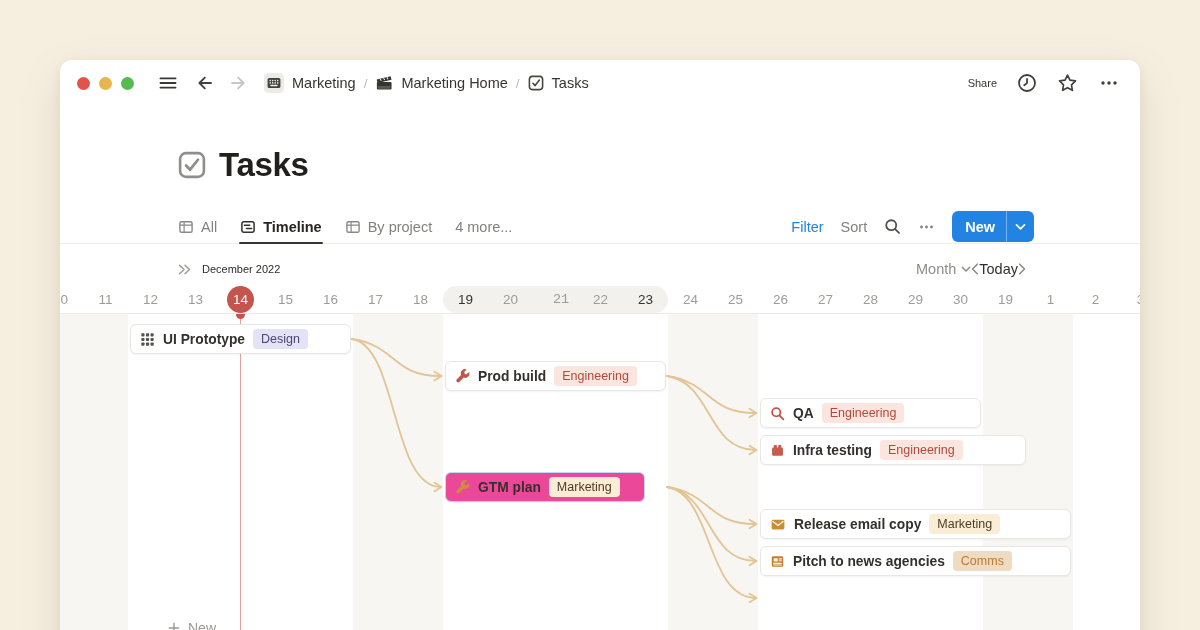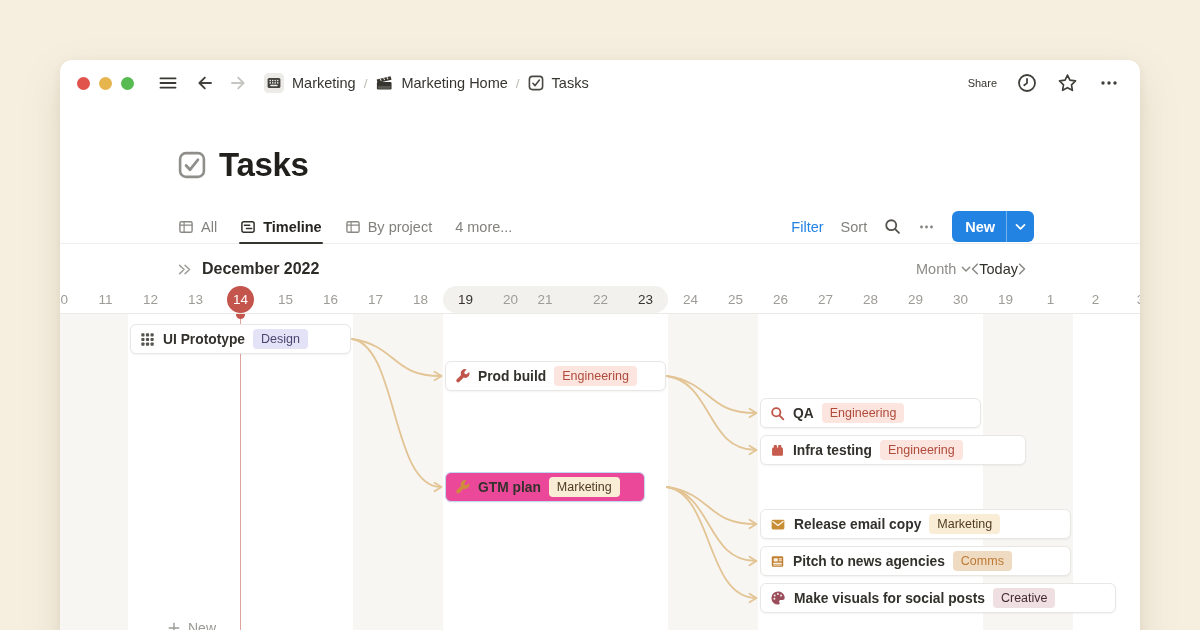--- a/index.html
+++ b/index.html
@@ -31,21 +31,21 @@
   .tabs-divider{position:absolute;left:0;right:0;bottom:0;height:1px;background:#EFEEEA}
   .tab-actions{margin-left:auto;display:flex;align-items:center;gap:17px}
   .filter{font-size:14.5px}
   .sort{color:#82817C;font-size:14.5px}
   .new-btn{display:flex;align-items:stretch;border-radius:6px;height:31px;overflow:hidden;color:#fff;cursor:default}
   .new-btn .label{display:flex;align-items:center;padding:0 11px 0 13px;font-size:14.5px;font-weight:700}
   .new-btn .split{width:1px;background:rgba(255,255,255,.38)}
   .new-btn .chev{display:flex;align-items:center;padding:0 8px}
   
   .tl-header{display:flex;align-items:center;padding:0 114px 0 117px;height:34px;margin-top:8px}
-  .tl-month{font-size:16px;font-weight:700;margin-left:10px;color:#2E2C27}
+  .tl-month{font-size:11px;font-weight:400;margin-left:10px;color:#2E2C27}
   .tl-controls{margin-left:auto;display:flex;align-items:center;color:#8E8C87;font-size:14.5px}
   .tl-scale{display:flex;align-items:center;gap:5px}
   .tl-today{color:#312F2A}
   
   .dates{position:relative;height:28px;border-bottom:1px solid #ECEAE6}
   .range-pill{position:absolute;top:0;height:27px;border-radius:14px;background:#F2F1ED}
   .day{position:absolute;top:0;height:27px;line-height:27px;transform:translateX(-50%);font-size:13.5px;color:#9E9C97;white-space:nowrap}
   .day.em{color:#37352F}
   .today-badge{position:absolute;width:27px;height:27px;border-radius:50%;top:0;color:#fff;
     font-size:13.5px;line-height:27px;text-align:center;font-weight:400}
@@ -261,21 +261,21 @@
       <div class="day" style="left: 45.5px;">11</div>
       <div class="day" style="left: 90.5px;">12</div>
       <div class="day" style="left: 135.5px;">13</div>
       <div class="today-badge" style="left: 167px; background: rgb(196, 85, 77);">14</div>
       <div class="day" style="left: 225.5px;">15</div>
       <div class="day" style="left: 270.5px;">16</div>
       <div class="day" style="left: 315.5px;">17</div>
       <div class="day" style="left: 360.5px;">18</div>
       <div class="day em" style="left: 405.5px;">19</div>
       <div class="day" style="left: 450.5px;">20</div>
-      <div class="day" style="left: 485px;">21</div>
+      <div class="day" style="left: 501px; font-family: Liberation Mono, monospace;">21</div>
       <div class="day" style="left: 540.5px;">22</div>
       <div class="day em" style="left: 585.5px;">23</div>
       <div class="day" style="left: 630.5px;">24</div>
       <div class="day" style="left: 675.5px;">25</div>
       <div class="day" style="left: 720.5px;">26</div>
       <div class="day" style="left: 765.5px;">27</div>
       <div class="day" style="left: 810.5px;">28</div>
       <div class="day" style="left: 855.5px;">29</div>
       <div class="day" style="left: 900.5px;">30</div>
       <div class="day" style="left: 945.5px;">19</div>
@@ -387,27 +387,14 @@
         <span>
           <svg width="15" height="15" viewBox="0 0 16 16">
             <rect x="1.9" y="2.3" width="12.2" height="11.4" rx="1.5" fill="#C07F33"></rect>
             <rect x="3.9" y="4.5" width="4.4" height="3.6" rx=".5" fill="#FBF2E2"></rect>
             <path d="M9.8 5.2h2.4M9.8 7.2h2.4M3.9 10h8.2M3.9 11.8h8.2" stroke="#FBF2E2" stroke-width="1.1" stroke-linecap="round"></path>
           </svg>
         </span>
         <span class="ttl">Pitch to news agencies</span>
         <span class="tag" style="background: rgb(239, 219, 193); color: rgb(190, 122, 53);">Comms</span>
       </div>
-      <div class="card" style="left: 700px; width: 356px; top: 269px;">
-        <span>
-          <svg width="16" height="16" viewBox="0 0 16 16">
-            <path d="M8 1.4A6.6 6.6 0 1 0 8 14.6c1.1 0 1.6-.7 1.6-1.4 0-.6-.5-1.1-.5-1.7 0-.9.7-1.5 1.6-1.5h1.8c1.3 0 2.2-1 2.2-2.3C14.7 4 11.6 1.4 8 1.4z" fill="#9A4E5C"></path>
-            <circle cx="4.7" cy="5.4" r="1" fill="#F8EDE4"></circle>
-            <circle cx="7.9" cy="3.9" r="1" fill="#F8EDE4"></circle>
-            <circle cx="11" cy="5.5" r="1" fill="#F8EDE4"></circle>
-            <circle cx="4.4" cy="8.8" r="1" fill="#F8EDE4"></circle>
-          </svg>
-        </span>
-        <span class="ttl">Make visuals for social posts</span>
-        <span class="tag" style="background: rgb(240, 223, 226); color: rgb(69, 43, 50);">Creative</span>
-      </div>
     </div>
 </div>
 
 </body></html>

